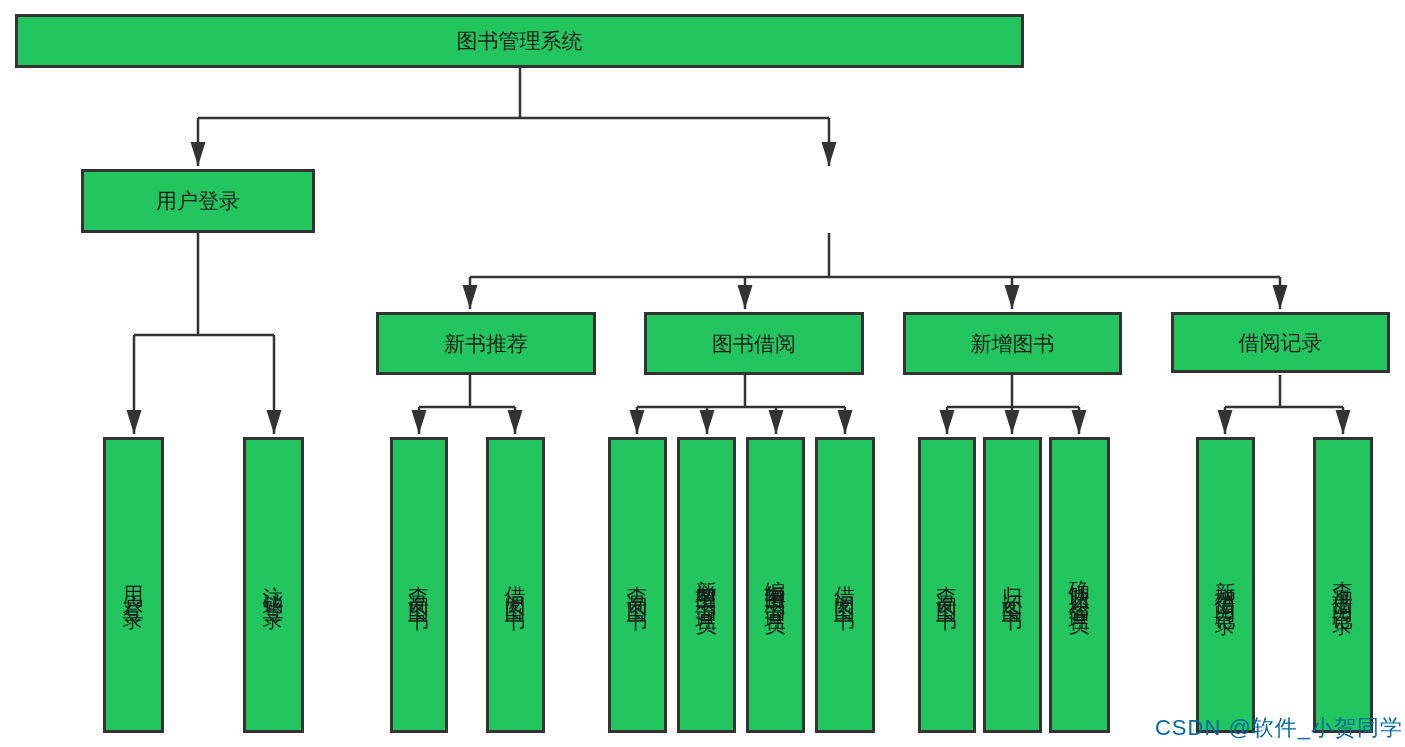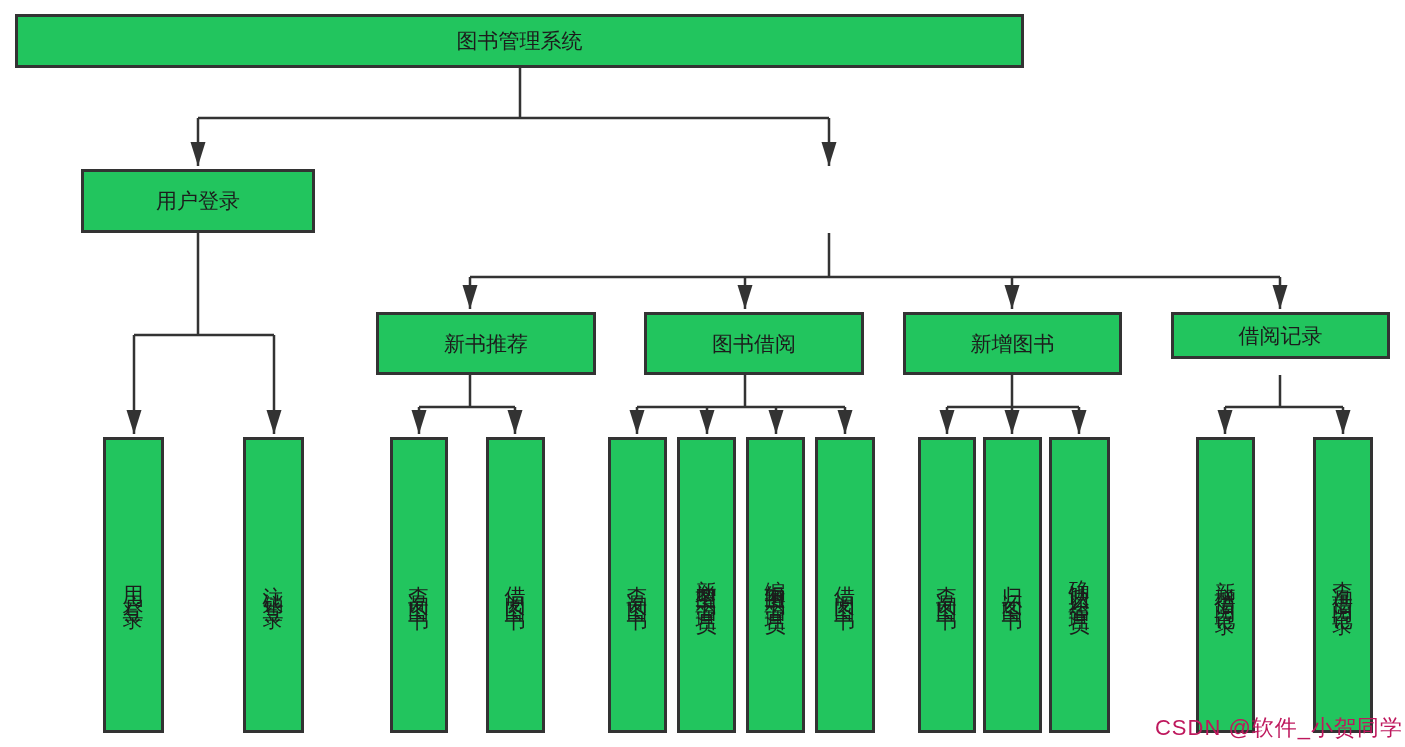--- a/index.html
+++ b/index.html
@@ -25,21 +25,21 @@
   .leaf span{
     writing-mode:vertical-rl;
     letter-spacing:8px;
     line-height:1;
   }
   .leaf.mid span{letter-spacing:7px;}
   .leaf.tight span{letter-spacing:5px;}
   .watermark{
     position:absolute;
     right:2px;bottom:4px;
-    color:#be185d;
+    color:#0369a1;
     font-size:22px;
     letter-spacing:1px;
     white-space:nowrap;
     z-index:5;
   }
 </style>
 </head>
 <body>
 
 <div class="canvas">
@@ -96,21 +96,21 @@
 
   <div class="box" style="left:376px;top:312px;width:220px;height:63px;">
     <span>新书推荐</span>
   </div>
   <div class="box" style="left:644px;top:312px;width:220px;height:63px;">
     <span>图书借阅</span>
   </div>
   <div class="box" style="left:903px;top:312px;width:219px;height:63px;">
     <span>新增图书</span>
   </div>
-  <div class="box" style="left:1171px;top:312px;width:219px;height:47px;">
+  <div class="box" style="left:1171px;top:312px;width:219px;height:61px;">
     <span>借阅记录</span>
   </div>
 
   <div class="box leaf" style="left:103px;top:437px;width:61px;height:296px;">
     <span>用户登录</span>
   </div>
   <div class="box leaf" style="left:243px;top:437px;width:61px;height:296px;">
     <span>注销登录</span>
   </div>
 

